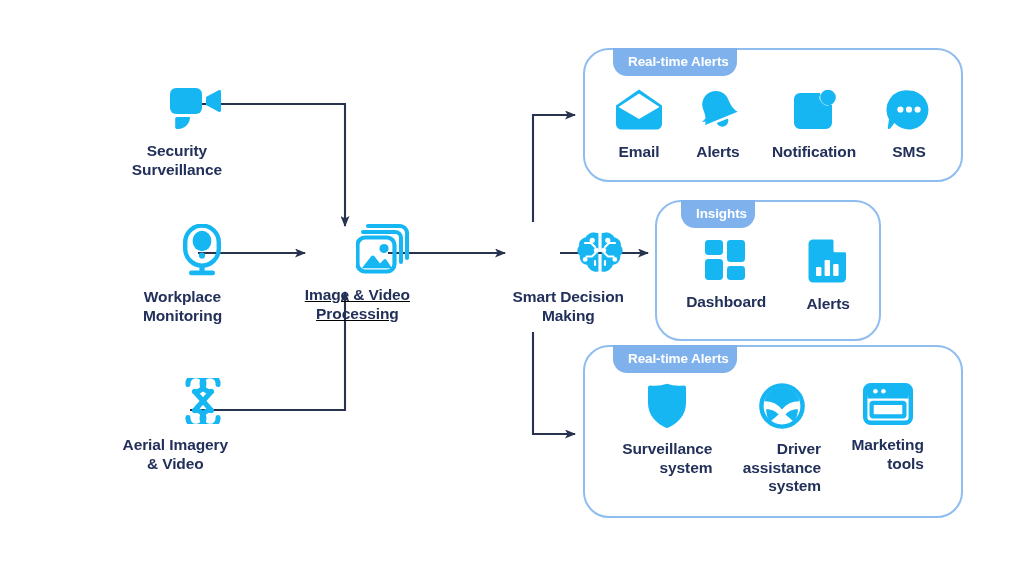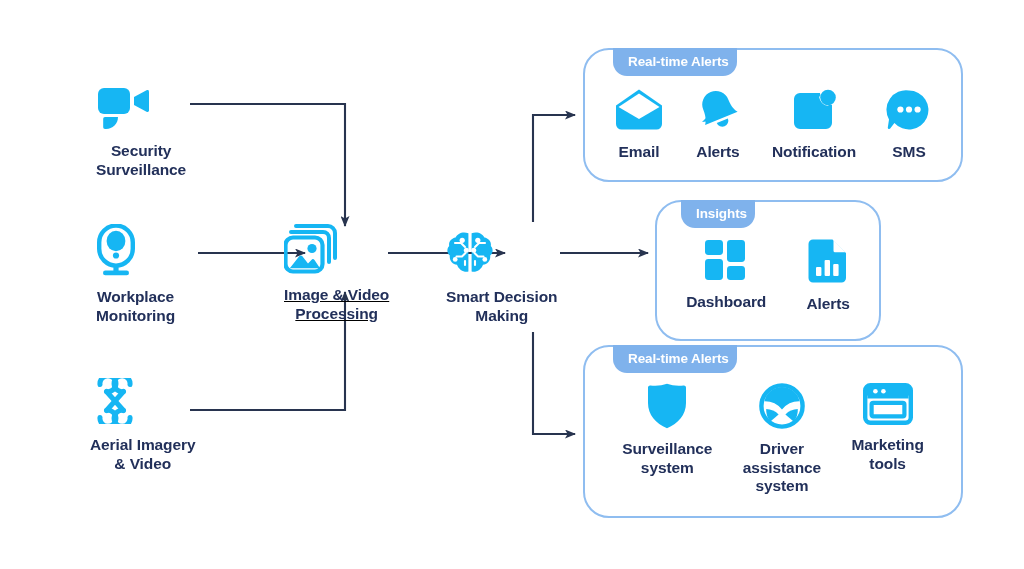--- a/index.html
+++ b/index.html
@@ -13,21 +13,21 @@
     -webkit-font-smoothing:antialiased;
   }
   #stage{position:absolute;left:0;top:0;width:1024px;height:569px;}
 
   
   #wires{position:absolute;left:0;top:0;width:1024px;height:569px;}
 
   
   .node{
     position:absolute;
-    display:flex;flex-direction:column;align-items:flex-start;
+    display:flex;flex-direction:column;align-items:flex-end;
     text-align:center;
   }
   .node .glyph{display:block;line-height:0;}
   .node .caption{
     margin-top:12px;
     font-size:15.5px;
     font-weight:bold;
     color:#22305a;
     line-height:1.22;
     letter-spacing:-0.1px;
@@ -56,21 +56,21 @@
   }
   .panel .items{
     position:absolute;
     left:0;right:0;
     display:flex;
     justify-content:space-around;
     align-items:flex-start;
   }
   .item{
     display:flex;flex-direction:column;align-items:center;
-    text-align:center;
+    text-align:right;
   }
   .item .glyph{line-height:0;display:block;}
   .item .ilabel{
     margin-top:11px;
     font-size:15.5px;
     font-weight:bold;
     color:#22305a;
     line-height:1.2;
     letter-spacing:-0.1px;
     white-space:pre-line;
@@ -84,21 +84,21 @@
   #panel-apps     {left:583px;top:345px;width:380px;height:173px;}
   #panel-apps     .items{top:36px;padding:0 22px;}
   #panel-insights .badge{left:24px;}
   #panel-apps .badge{left:28px;}
 
   
   #node-security  {left:96px; top:86px; width:126px;}
   #node-workplace {left:96px; top:224px;width:126px;}
   #node-aerial    {left:90px; top:378px;width:138px;}
   #node-processing{left:284px;top:224px;width:126px;text-decoration:underline;}
-  #node-decision  {left:446px;top:230px;width:130px;}
+  #node-decision  {left:494px;top:230px;width:130px;}
 </style>
 </head>
 <body>
 
 <div id="stage">
 
   <svg id="wires" viewBox="0 0 1024 569" xmlns="http://www.w3.org/2000/svg">
     <defs>
       <marker id="ah" markerWidth="11" markerHeight="9" refX="10" refY="4.5" orient="auto" markerUnits="userSpaceOnUse">
         <path d="M0,0 L11,4.5 L0,9 L2.6,4.5 Z" fill="#28344f"></path>

